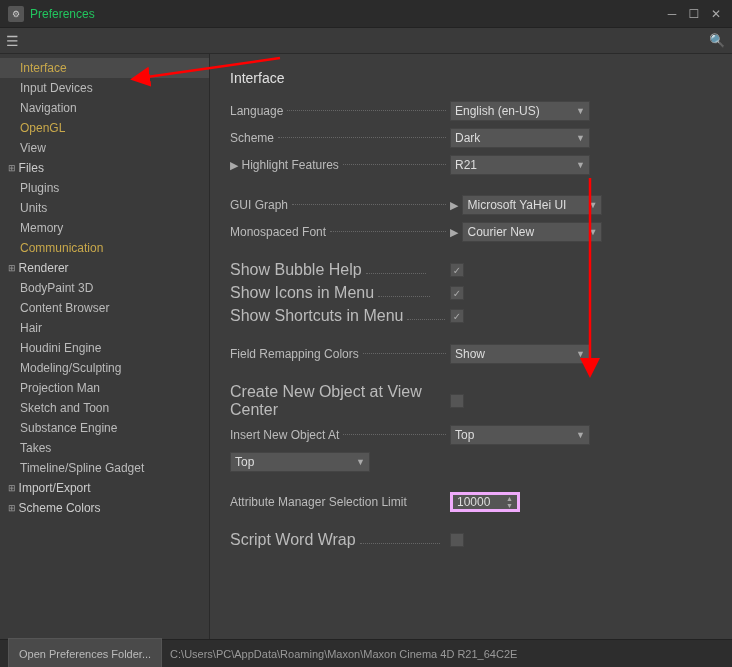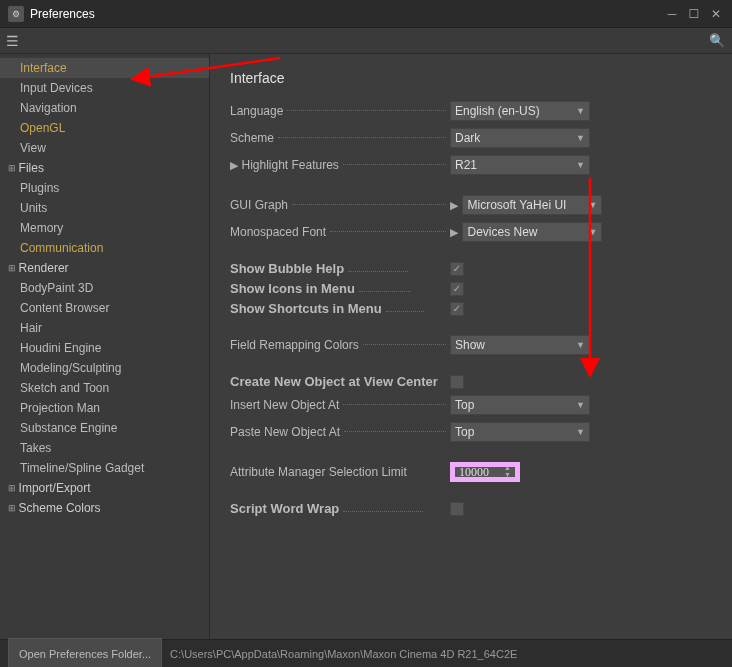--- a/index.html
+++ b/index.html
@@ -28,21 +28,21 @@
       height: 16px;
       margin-right: 6px;
       background: #555;
       border-radius: 2px;
       display: flex; align-items: center; justify-content: center;
       font-size: 9px;
     }
     .title-bar-title {
       flex: 1;
       font-size: 12px;
-      color: #ffffff;
+      color: #22c55e;
     }
     .title-bar-controls {
       display: flex;
       gap: 6px;
     }
     .title-bar-btn {
       width: 16px;
       height: 16px;
       background: none;
       border: none;
@@ -195,24 +195,23 @@
     }
 
     
     .checkbox-row {
       display: flex;
       align-items: center;
       margin-bottom: 5px;
     }
     .checkbox-label {
       color: #bbb;
-      font-size: 13px;
+      font-size: 16px;
       width: 220px;
       flex-shrink: 0;
-      font-weight: bold;
     }
     .checkbox-input {
       width: 14px;
       height: 14px;
       background: #555;
       border: 1px solid #444;
       display: flex;
       align-items: center;
       justify-content: center;
       cursor: pointer;
@@ -223,31 +222,30 @@
       color: #aaa;
     }
 
     .divider {
       height: 8px;
     }
 
     
     .number-input {
       background: #555;
-      border: 5px solid #f0abfc;
+      border: 3px solid #f0abfc;
       color: #ddd;
       font-size: 12px;
       height: 20px;
       padding: 0 4px;
       width: 70px;
       display: flex;
       align-items: center;
       justify-content: space-between;
       cursor: pointer;
-      font-family: Liberation Serif, serif;
     }
     .number-spin {
       display: flex;
       flex-direction: column;
       font-size: 7px;
       color: #aaa;
       line-height: 1;
     }
 
     
@@ -325,22 +323,22 @@
     <div class="sidebar-item sub yellow">Communication</div>
     <div class="sidebar-item group-header">
       <span class="expand-icon">⊞</span>
       Renderer
     </div>
     <div class="sidebar-item sub">BodyPaint 3D</div>
     <div class="sidebar-item sub">Content Browser</div>
     <div class="sidebar-item sub">Hair</div>
     <div class="sidebar-item sub">Houdini Engine</div>
     <div class="sidebar-item sub">Modeling/Sculpting</div>
+    <div class="sidebar-item sub">Projection Man</div>
     <div class="sidebar-item sub">Sketch and Toon</div>
-    <div class="sidebar-item sub">Projection Man</div>
     <div class="sidebar-item sub">Substance Engine</div>
     <div class="sidebar-item sub">Takes</div>
     <div class="sidebar-item sub">Timeline/Spline Gadget</div>
     <div class="sidebar-item group-header">
       <span class="expand-icon">⊞</span>
       Import/Export
     </div>
     <div class="sidebar-item group-header">
       <span class="expand-icon">⊞</span>
       Scheme Colors
@@ -409,21 +407,21 @@
         </div>
       </div>
       <div class="form-row">
         <div class="form-label">
           <span class="form-label-text">Monospaced Font</span>
           <span class="dots"></span>
         </div>
         <div class="form-control">
           <span style="font-size:11px; color:#aaa; margin-right:4px;">▶</span>
           <div class="dropdown">
-            <span>Devices New</span>
+            <span>Courier New</span>
             <span class="dropdown-arrow">▼</span>
           </div>
         </div>
       </div>
     </div>
 
     <div class="divider"></div>
 
     <div class="form-section">
       <div class="checkbox-row">
@@ -478,24 +476,20 @@
         </div>
         <div class="form-control">
           <div class="dropdown">
             <span>Top</span>
             <span class="dropdown-arrow">▼</span>
           </div>
         </div>
       </div>
 
       <div class="form-row">
-        <div class="form-label">
-          <span class="form-label-text">Paste New Object At</span>
-          <span class="dots"></span>
-        </div>
         <div class="form-control">
           <div class="dropdown">
             <span>Top</span>
             <span class="dropdown-arrow">▼</span>
           </div>
         </div>
       </div>
     </div>
 
     <div class="divider"></div>

